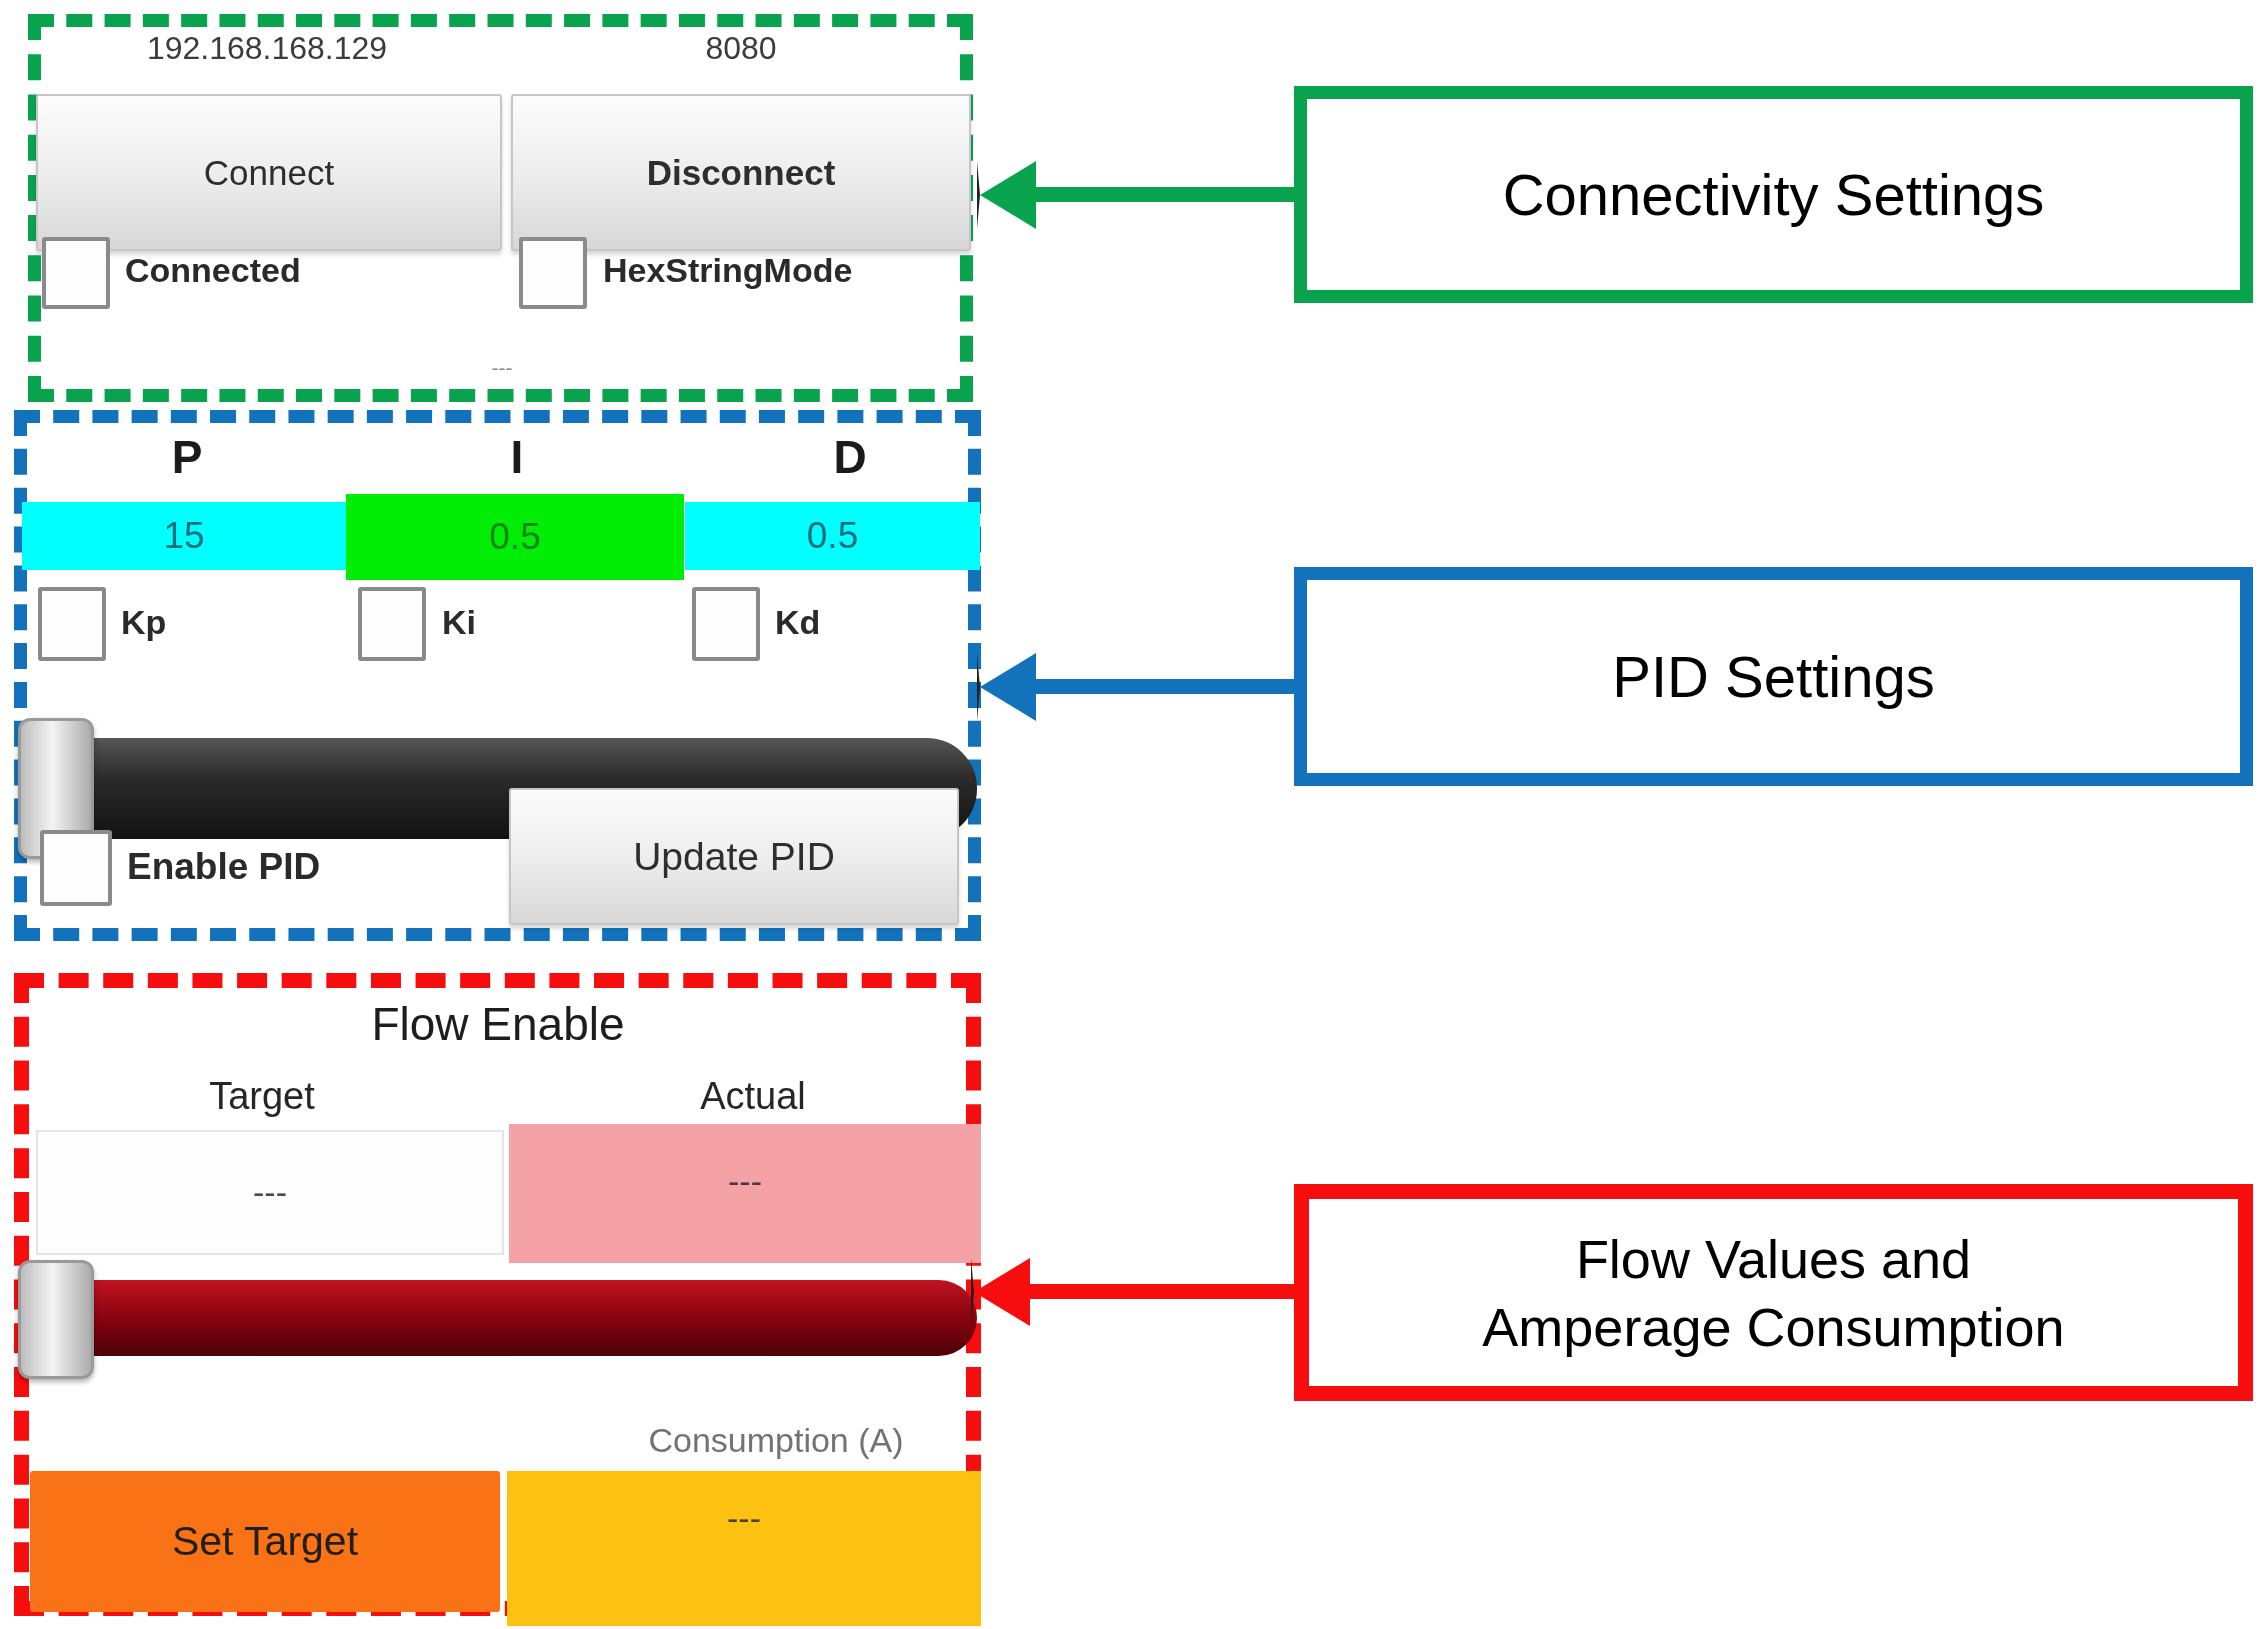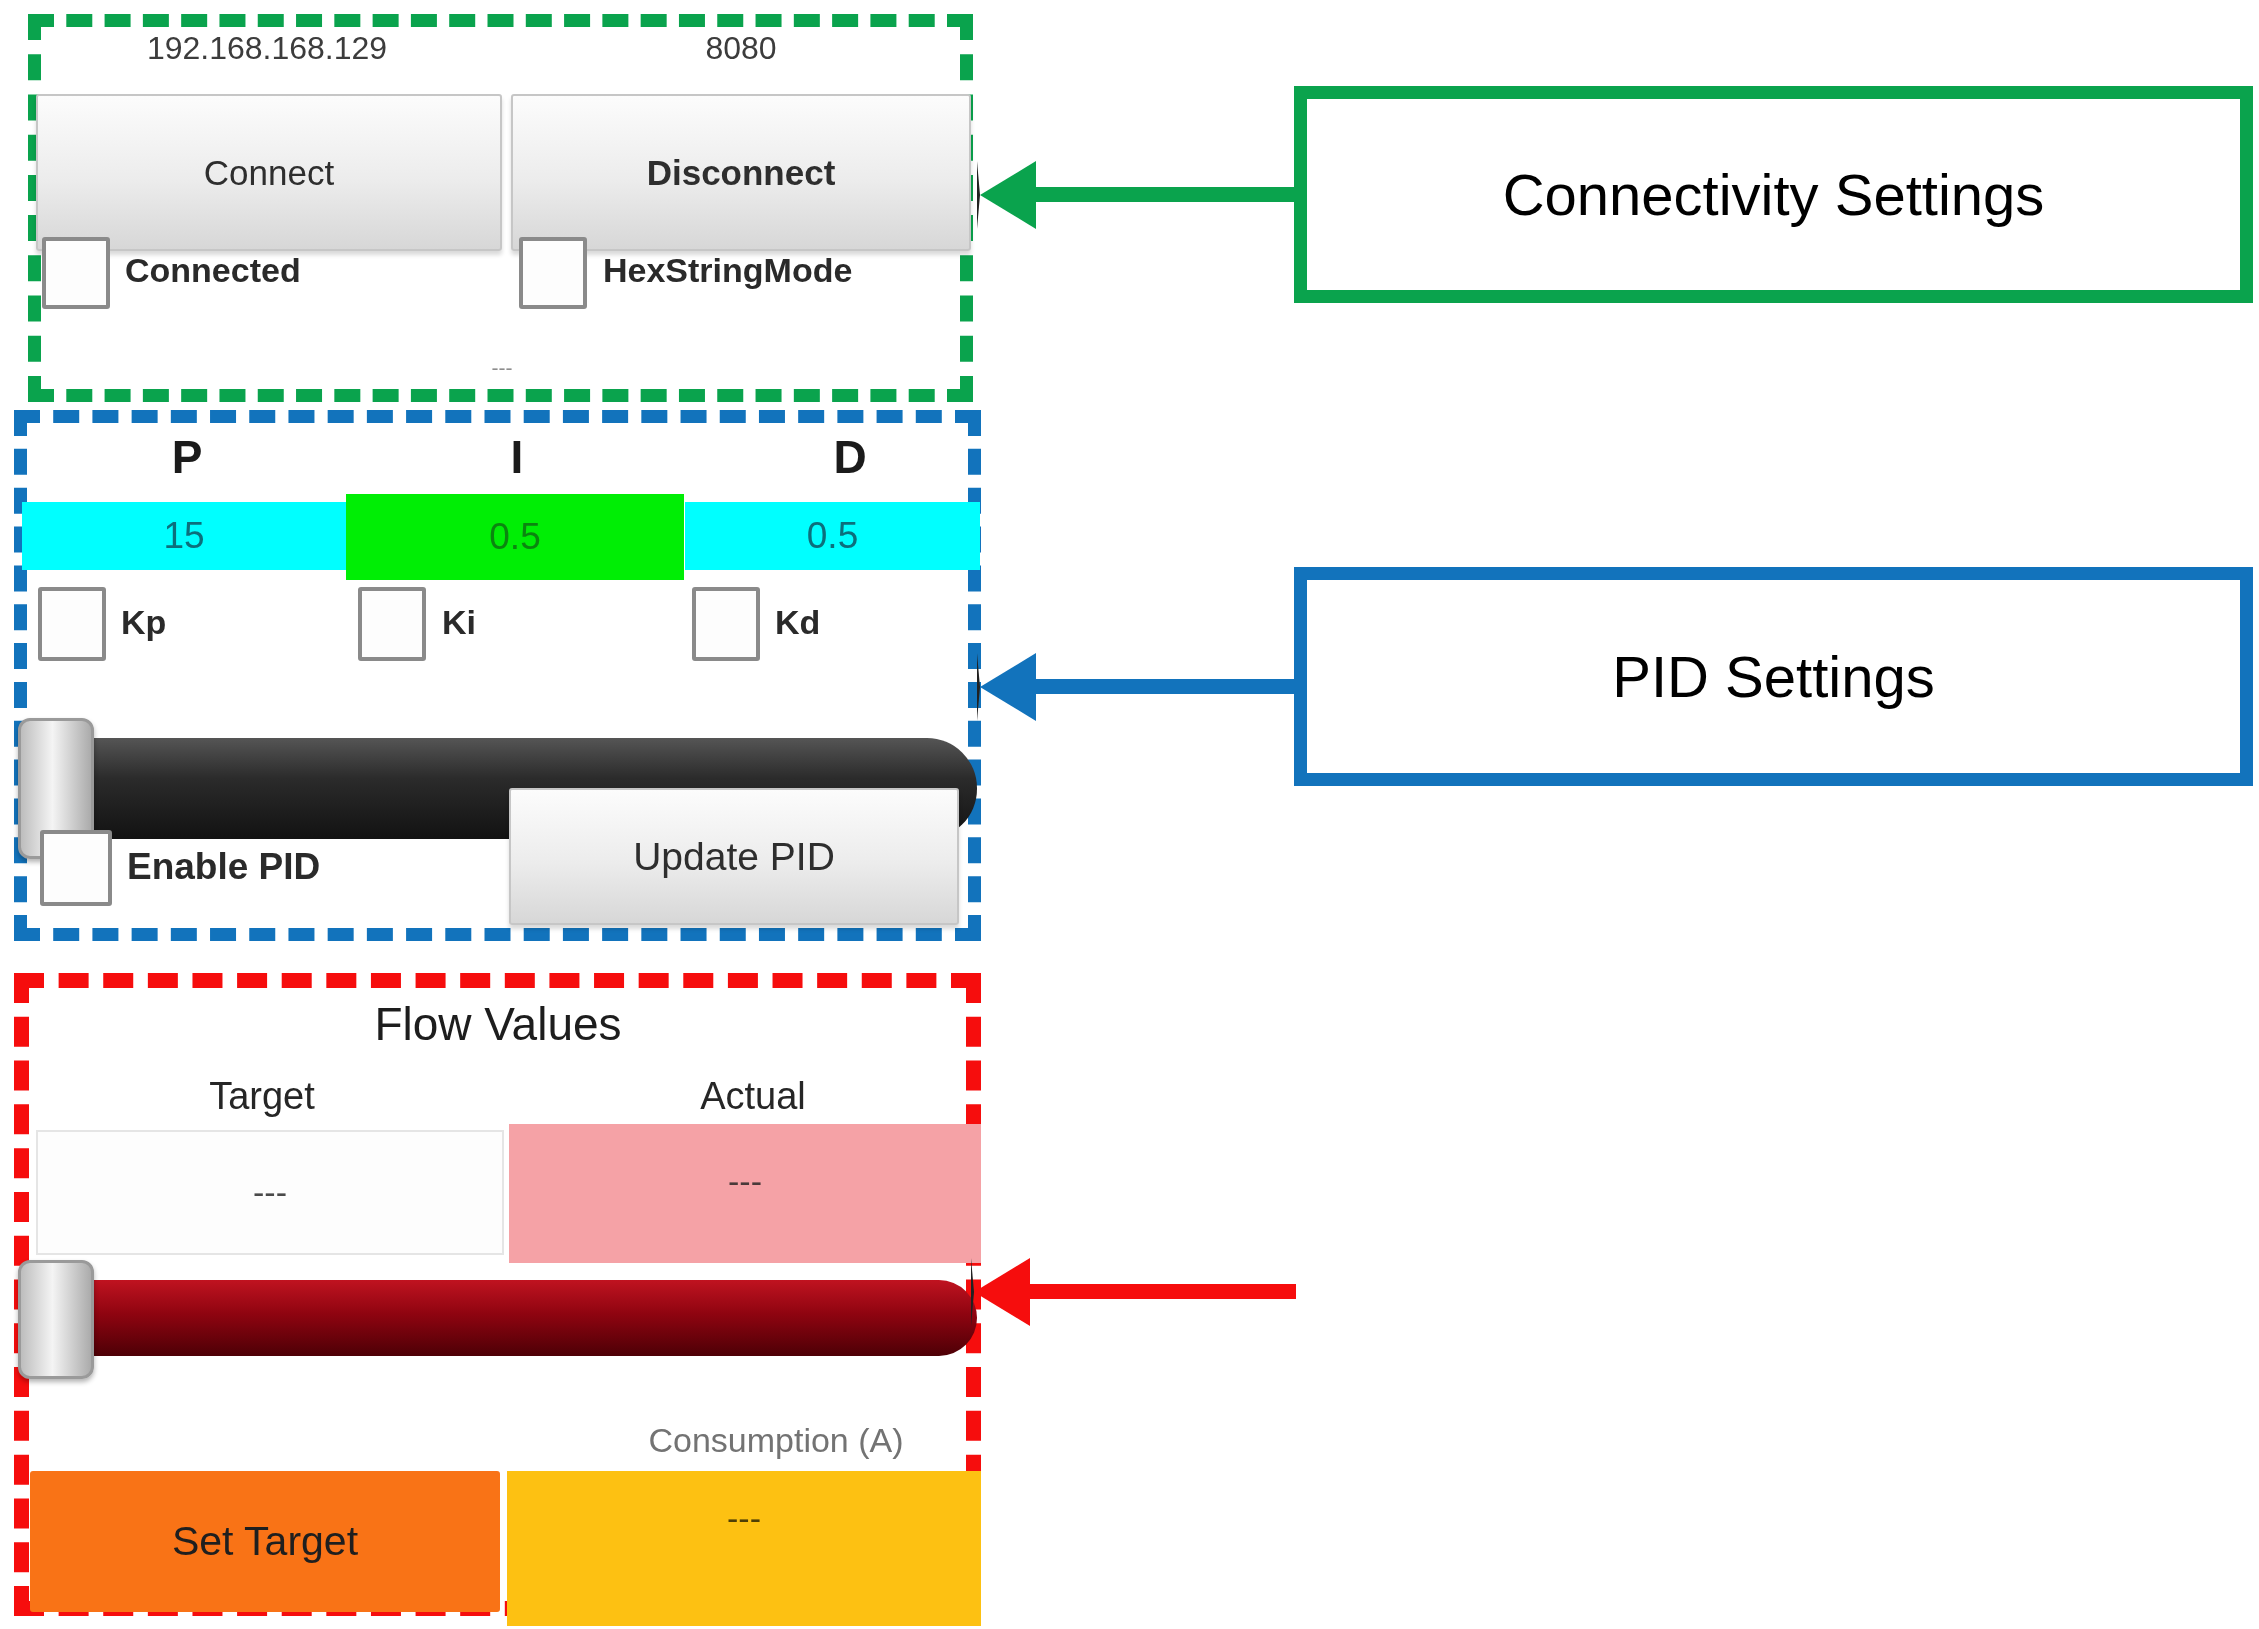--- a/index.html
+++ b/index.html
@@ -104,21 +104,21 @@
 
   <div class="slider-track dark" style="left:30px;top:738px;width:947px;height:101px;"></div>
   <div class="slider-thumb" style="left:18px;top:718px;width:76px;height:141px;"></div>
 
   <div class="cb" style="left:40px;top:830px;width:72px;height:76px;"></div>
   <div class="cb-label" style="left:127px;top:846px;font-size:37px;">Enable PID</div>
   <div class="btn" style="left:509px;top:788px;width:450px;height:137px;font-size:39px;">Update PID</div>
 
   <div class="region red" style="left:14px;top:973px;width:967px;height:643px;"></div>
 
-  <div class="txt center" style="left:498px;top:997px;font-size:46px;color:#1d1d1d;">Flow Values</div>
+  <div class="txt center" style="left:498px;top:997px;font-size:46px;color:#1d1d1d;">Flow Enable</div>
 
   <div class="txt center" style="left:262px;top:1075px;font-size:38px;color:#262626;">Target</div>
   <div class="txt center" style="left:753px;top:1075px;font-size:38px;color:#262626;">Actual</div>
 
   <div class="cell" style="left:36px;top:1130px;width:468px;height:125px;background:#fdfdfd;border:2px solid #e5e5e5;color:#4a4a4a;font-size:34px;">---</div>
   <div class="cell" style="left:509px;top:1124px;width:472px;height:139px;background:var(--pink-cell);color:#4a3a3a;font-size:34px;align-items:flex-start;padding-top:38px;">---</div>
 
   <div class="slider-track darkred" style="left:30px;top:1280px;width:947px;height:76px;"></div>
   <div class="slider-thumb" style="left:18px;top:1260px;width:76px;height:119px;"></div>
 
@@ -132,17 +132,23 @@
   </div>
   <div class="arrow-line green" style="left:1029px;top:187px;width:267px;"></div>
   <div class="arrow-head green" style="left:977px;top:161px;"></div>
 
   <div class="annot blue" style="left:1294px;top:567px;width:959px;height:219px;">
     <span>PID Settings</span>
   </div>
   <div class="arrow-line blue" style="left:1029px;top:679px;width:267px;"></div>
   <div class="arrow-head blue" style="left:977px;top:653px;"></div>
 
+  <div class="annot red" style="left:1294px;top:1184px;width:959px;height:217px;">
+    <span>
+      <span>Flow Values and</span><br>
+      <span>Amperage Consumption</span>
+    </span>
+  </div>
   <div class="arrow-line red" style="left:1023px;top:1284px;width:273px;"></div>
   <div class="arrow-head red" style="left:971px;top:1258px;"></div>
 
 </div>
 
 
 </body></html>

